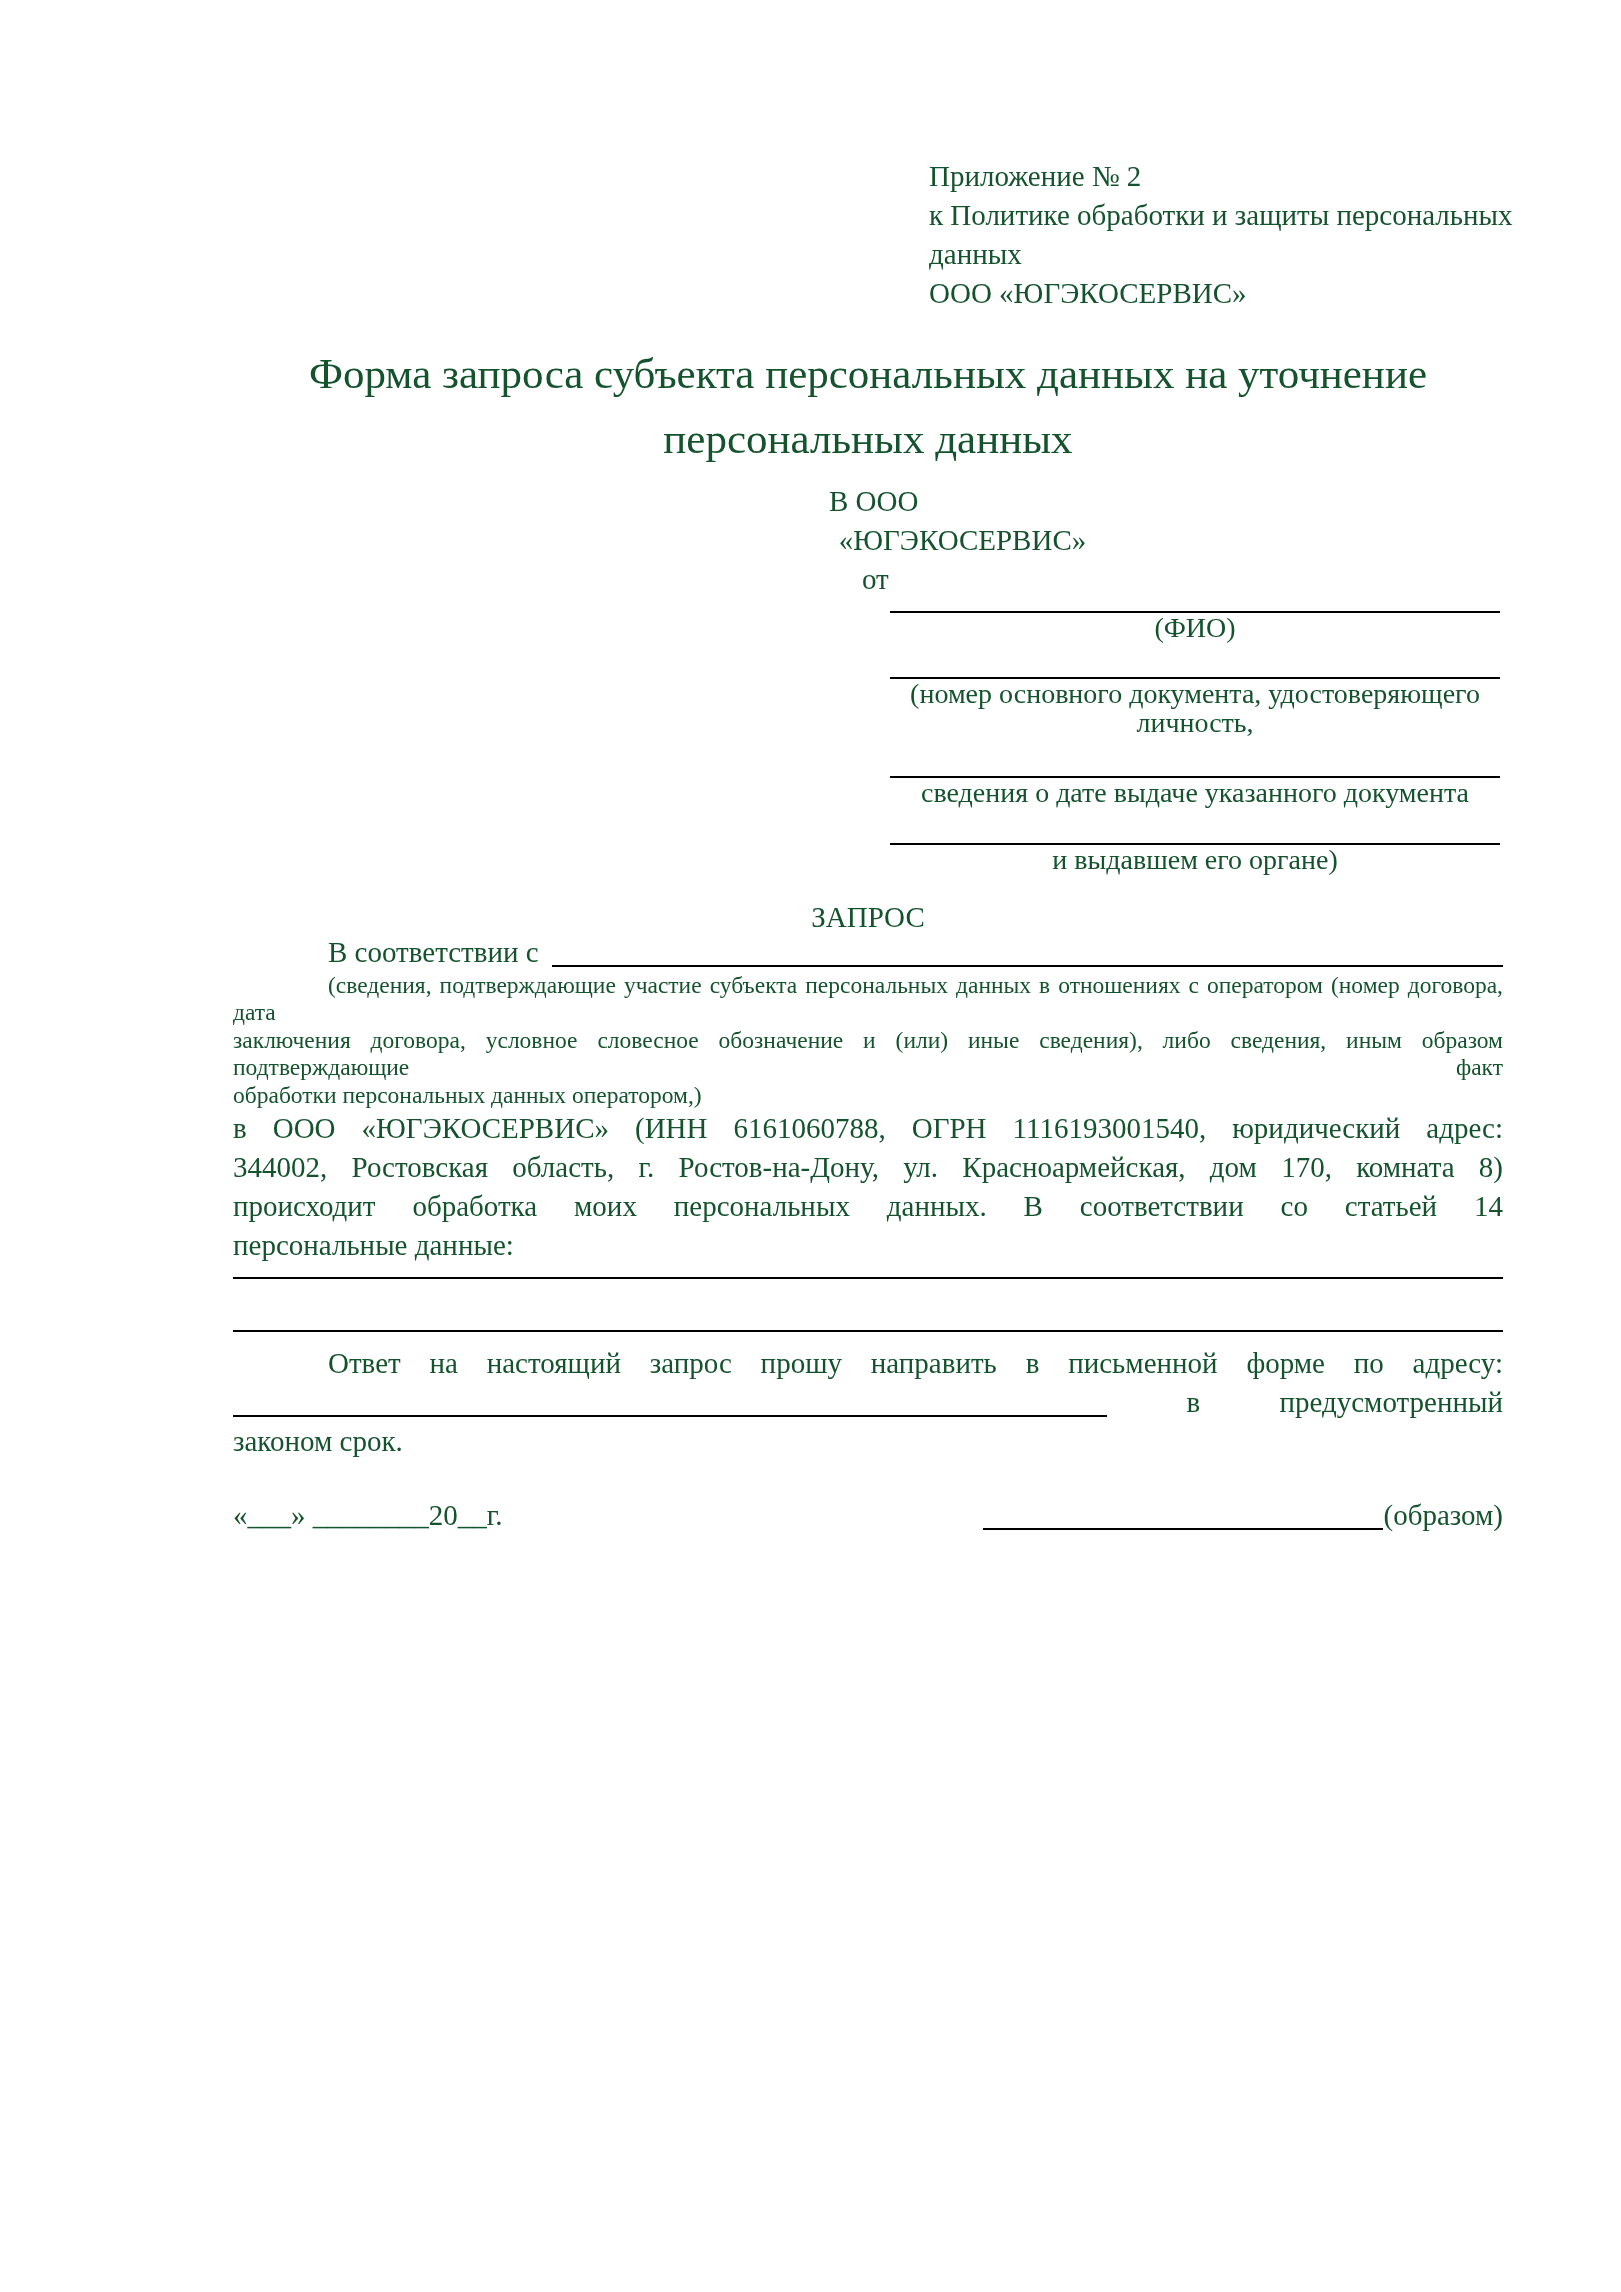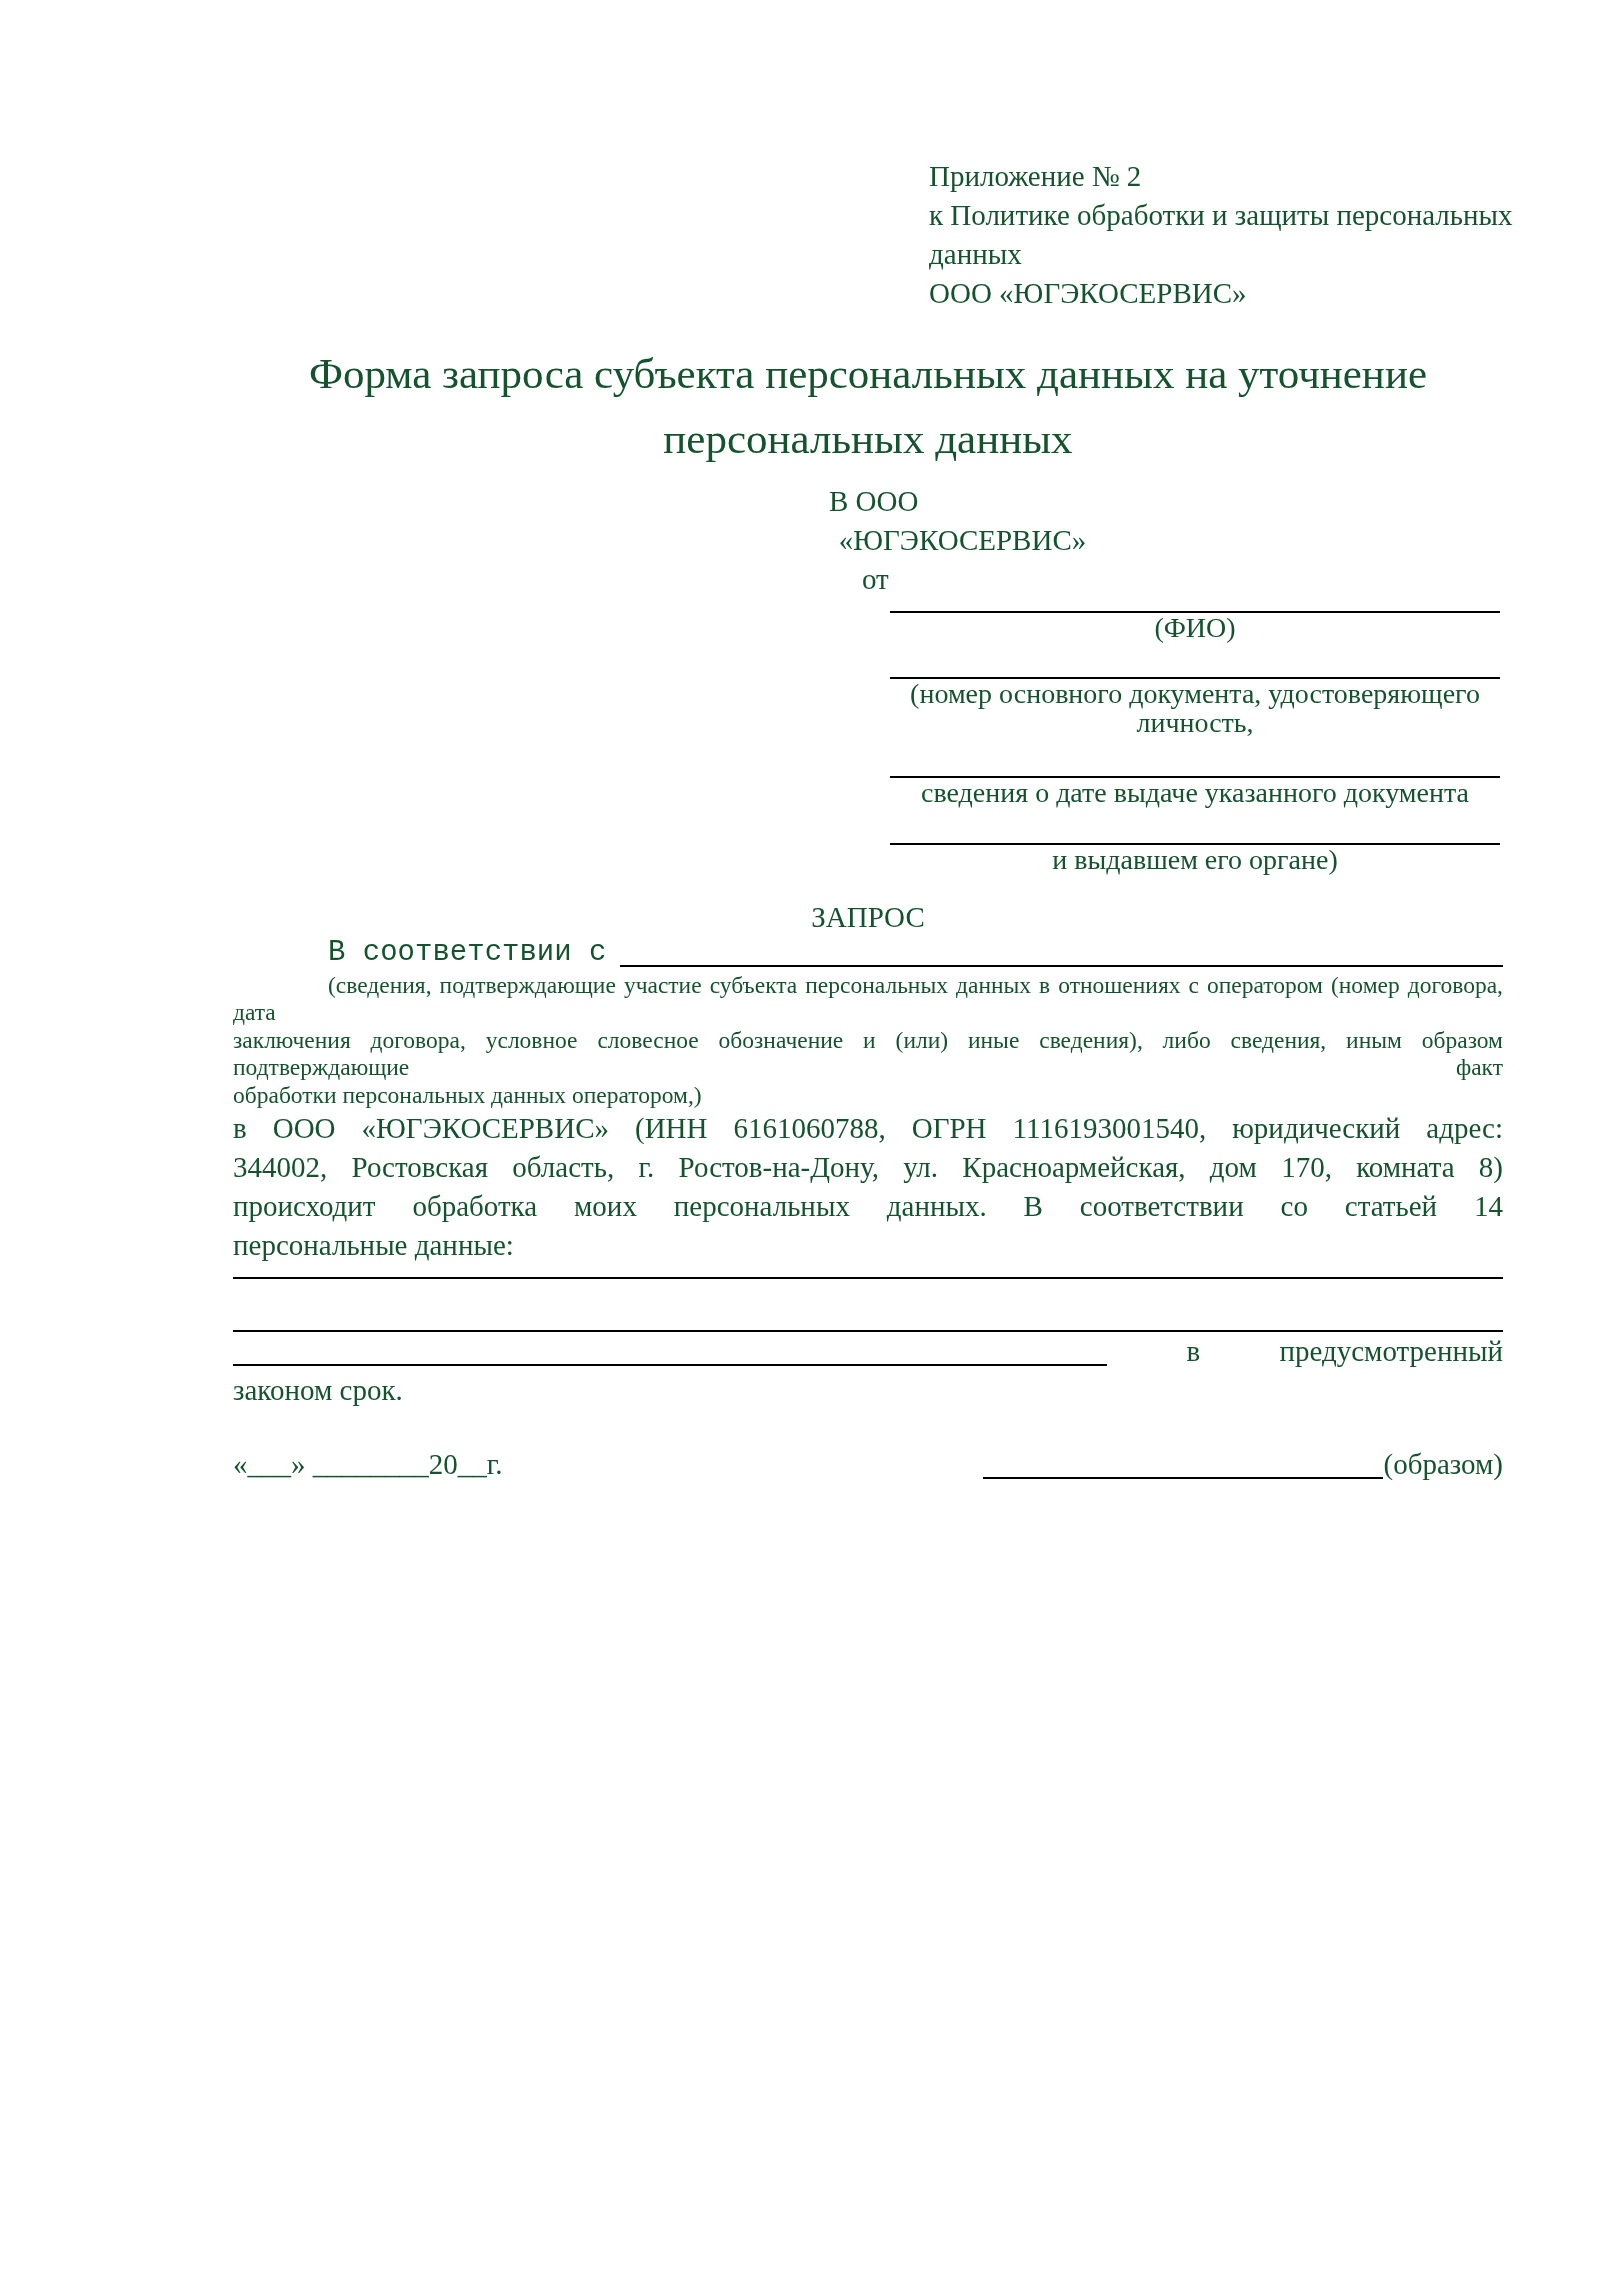--- a/index.html
+++ b/index.html
@@ -24,21 +24,21 @@
   .fields{position:absolute;left:890px;top:588px;width:610px;}
   .write-line{border-bottom:2px solid #000;}
   .f1 .write-line{height:22.5px;}
   .f2 .write-line{height:35px;}
   .f3 .write-line{height:39px;}
   .f4 .write-line{height:36px;}
   .caption{text-align:center;font-size:28px;line-height:29px;}
   .zapros{position:absolute;left:233px;top:898px;width:1270px;text-align:center;}
   .flow{position:absolute;left:233px;top:933px;width:1270px;}
   .intro{display:flex;align-items:flex-end;}
-  .intro-text{padding-left:95px;white-space:nowrap;font-family:Liberation Mono, monospace;}
+  .intro-text{padding-left:95px;white-space:nowrap;}
   .fill{flex:1 1 auto;border-bottom:2.9px solid #000;margin:0 0 4.9px 13.7px;}
   .footnote{font-size:23.5px;line-height:27.4px;}
   .fn-indent{text-indent:95px;}
   .jline{text-align:justify;text-align-last:justify;}
   .mainpar div{line-height:39px;}
   .blank{border-bottom:2.9px solid #000;}
   .b1{height:11.8px;}
   .b2{height:51px;}
   .replyA{margin-top:11.8px;text-align:justify;text-align-last:justify;text-indent:95px;}
   .replyB{display:flex;align-items:flex-end;justify-content:space-between;height:39px;}
@@ -103,20 +103,21 @@
     <div class="mainpar">
       <div class="jline">в ООО «ЮГЭКОСЕРВИС» (ИНН 6161060788, ОГРН 1116193001540, юридический адрес:</div>
       <div class="jline">344002, Ростовская область, г. Ростов-на-Дону, ул. Красноармейская, дом 170, комната 8)</div>
       <div class="jline">происходит обработка моих персональных данных. В соответствии со статьей 14</div>
       <div>персональные данные:</div>
     </div>
 
     <div class="blank b1"></div>
     <div class="blank b2"></div>
 
+    <div class="replyA">Ответ на настоящий запрос прошу направить в письменной форме по адресу:</div>
 
     <div class="replyB">
       <span class="addrfill"></span>
       <span>в</span>
       <span>предусмотренный</span>
     </div>
 
     <div class="replyC">законом срок.</div>
 
     <div class="daterow">

